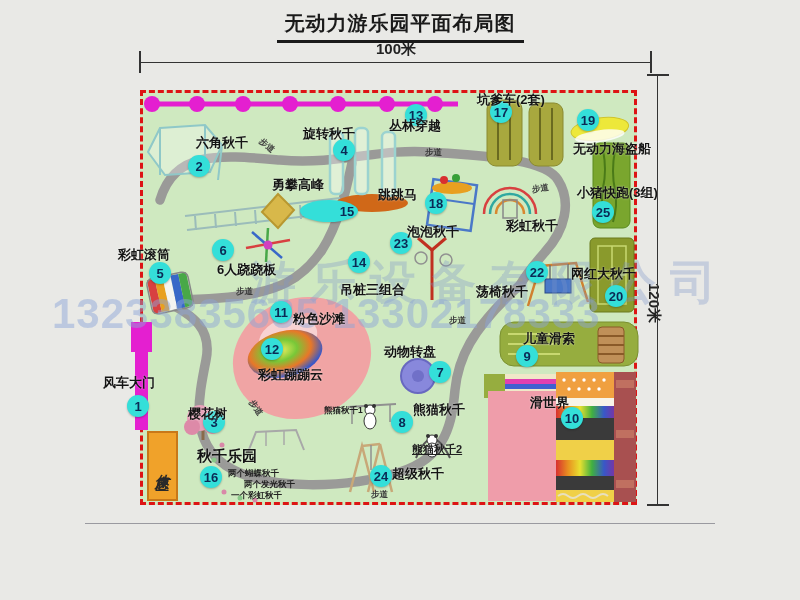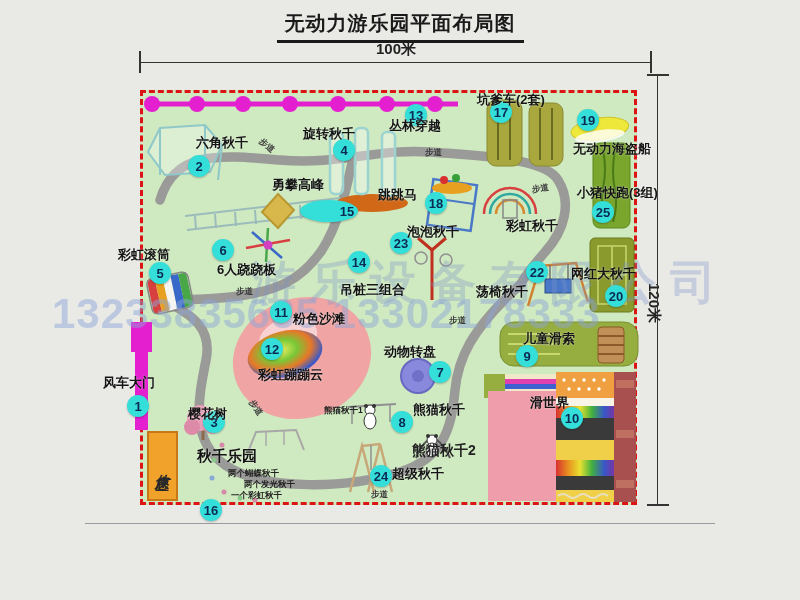--- a/index.html
+++ b/index.html
@@ -335,41 +335,41 @@
       <div class="marker-circle" style="left: 270px; top: 301px;">11</div>
       <div class="map-label" style="left: 293px; top: 310px;">粉色沙滩</div>
       <div class="marker-circle" style="left: 261px; top: 338px;">12</div>
       <div class="map-label" style="left: 258px; top: 366px;">彩虹蹦蹦云</div>
       <div class="marker-circle" style="left: 405px; top: 104px;">13</div>
       <div class="map-label" style="left: 389px; top: 117px;">丛林穿越</div>
       <div class="marker-circle" style="left: 348px; top: 251px;">14</div>
       <div class="map-label" style="left: 340px; top: 281px;">吊桩三组合</div>
       <div class="marker-circle" style="left: 300px; top: 200px; padding-left: 36px;">15</div>
       <div class="map-label" style="left: 272px; top: 176px;">勇攀高峰</div>
-      <div class="marker-circle" style="left: 200px; top: 466px; margin-top: 33px;">16</div>
+      <div class="marker-circle" style="left: 200px; top: 466px;">16</div>
       <div class="map-label" style="left: 197px; top: 447px; font-size: 15px;">秋千乐园</div>
       <div class="marker-circle" style="left: 490px; top: 101px;">17</div>
       <div class="map-label" style="left: 477px; top: 91px;">坑爹车(2套)</div>
       <div class="marker-circle" style="left: 425px; top: 192px;">18</div>
       <div class="map-label" style="left: 378px; top: 186px;">跳跳马</div>
       <div class="marker-circle" style="left: 577px; top: 109px;">19</div>
       <div class="map-label" style="left: 573px; top: 95px; margin-top: 45px;">无动力海盗船</div>
       <div class="marker-circle" style="left: 605px; top: 285px;">20</div>
       <div class="map-label" style="left: 571px; top: 265px;">网红大秋千</div>
       <div class="marker-circle" style="left: 592px; top: 201px;">25</div>
       <div class="map-label" style="left: 577px; top: 184px;">小猪快跑(3组)</div>
       <div class="marker-circle" style="left: 526px; top: 261px;">22</div>
       <div class="map-label" style="left: 476px; top: 283px;">荡椅秋千</div>
       <div class="marker-circle" style="left: 390px; top: 232px;">23</div>
       <div class="map-label" style="left: 407px; top: 223px;">泡泡秋千</div>
       <div class="marker-circle" style="left: 370px; top: 465px;">24</div>
       <div class="map-label" style="left: 392px; top: 465px;">超级秋千</div>
       <div class="map-label" style="left: 506px; top: 217px; font-size: 13px;">彩虹秋千</div>
       <div class="sub-label" style="left: 324px; top: 405px; font-size: 8.5px;">熊猫秋千1</div>
-      <div class="sub-label" style="left: 412px; top: 442px; font-size: 14px;">熊猫秋千2</div>
+      <div class="sub-label" style="left: 412px; top: 442px; font-size: 11px; text-decoration: underline;">熊猫秋千2</div>
       <div class="sub-label" style="left: 228px; top: 468px; font-size: 8.5px;">两个蝴蝶秋千</div>
       <div class="sub-label" style="left: 228px; top: 479px; font-size: 8.5px; padding-left: 16px;">两个发光秋千</div>
       <div class="sub-label" style="left: 231px; top: 490px; font-size: 8.5px;">一个彩虹秋千</div>
       <div class="path-label" style="left: 258px; top: 140px; transform: rotate(40deg);">步道</div>
       <div class="path-label" style="left: 425px; top: 147px;">步道</div>
       <div class="path-label" style="left: 532px; top: 183px; transform: rotate(-8deg);">步道</div>
       <div class="path-label" style="left: 236px; top: 286px;">步道</div>
       <div class="path-label" style="left: 449px; top: 315px;">步道</div>
       <div class="path-label" style="left: 247px; top: 402px; transform: rotate(55deg);">步道</div>
       <div class="path-label" style="left: 371px; top: 489px;">步道</div>

